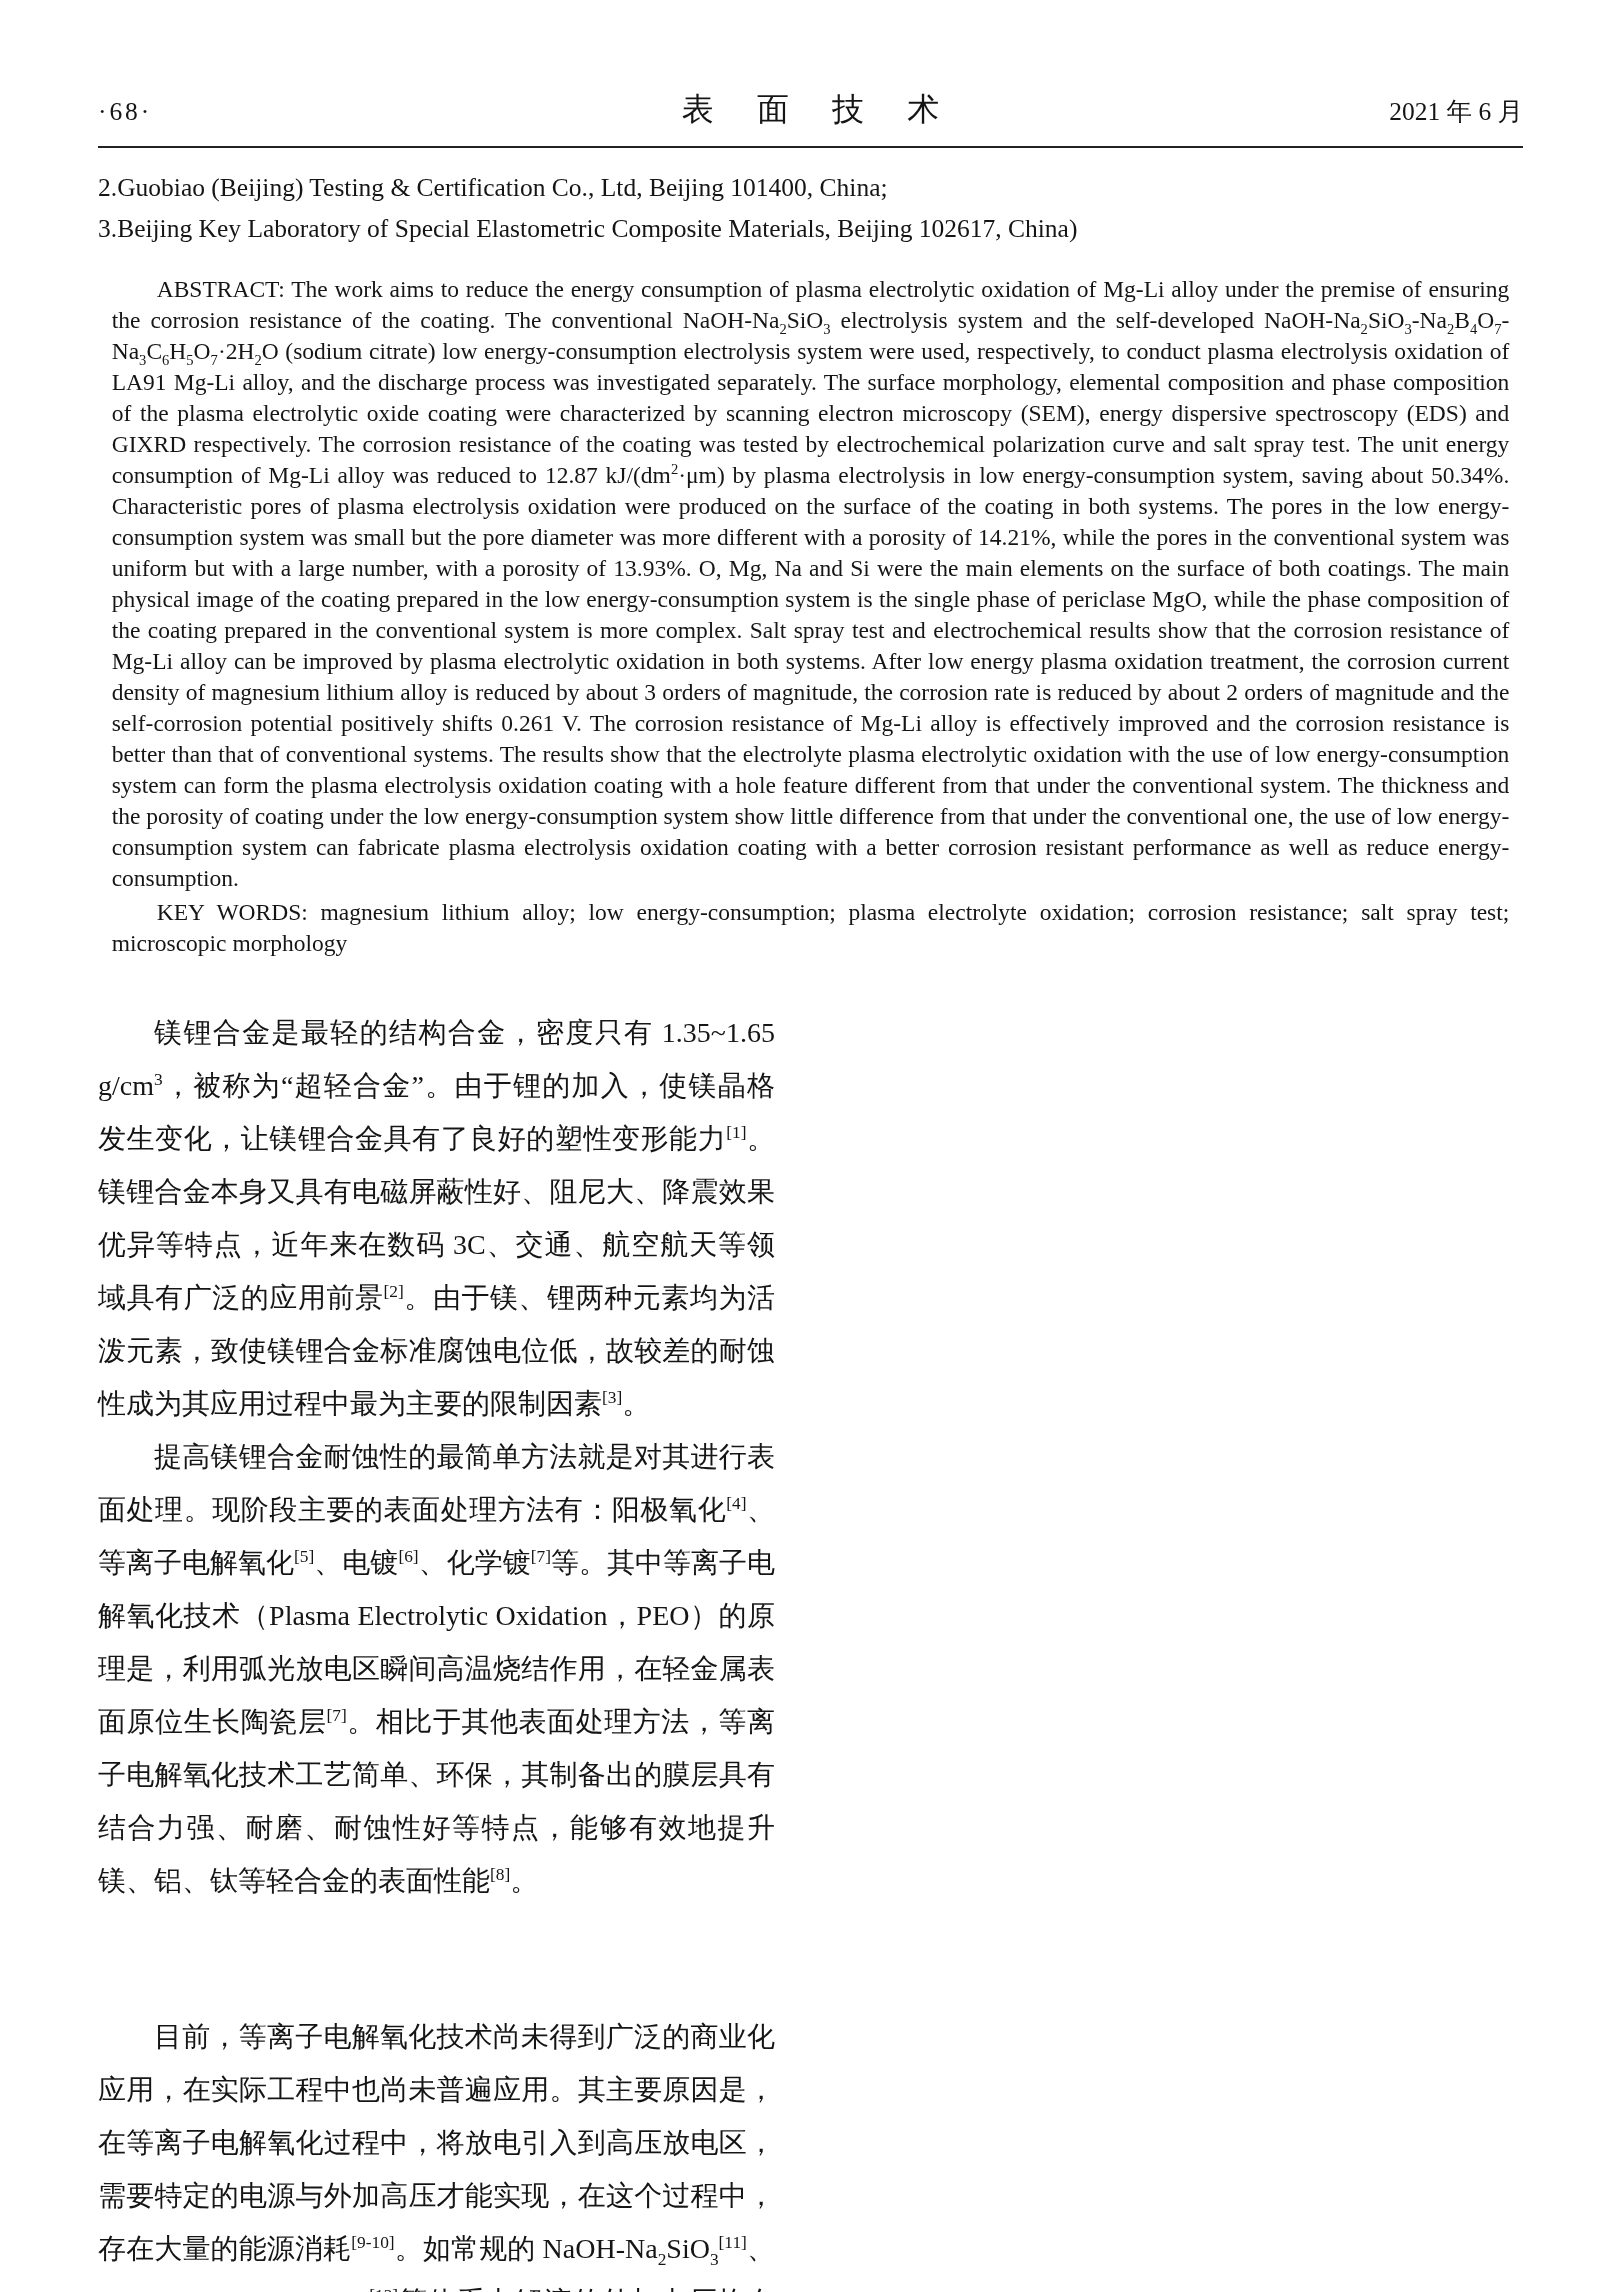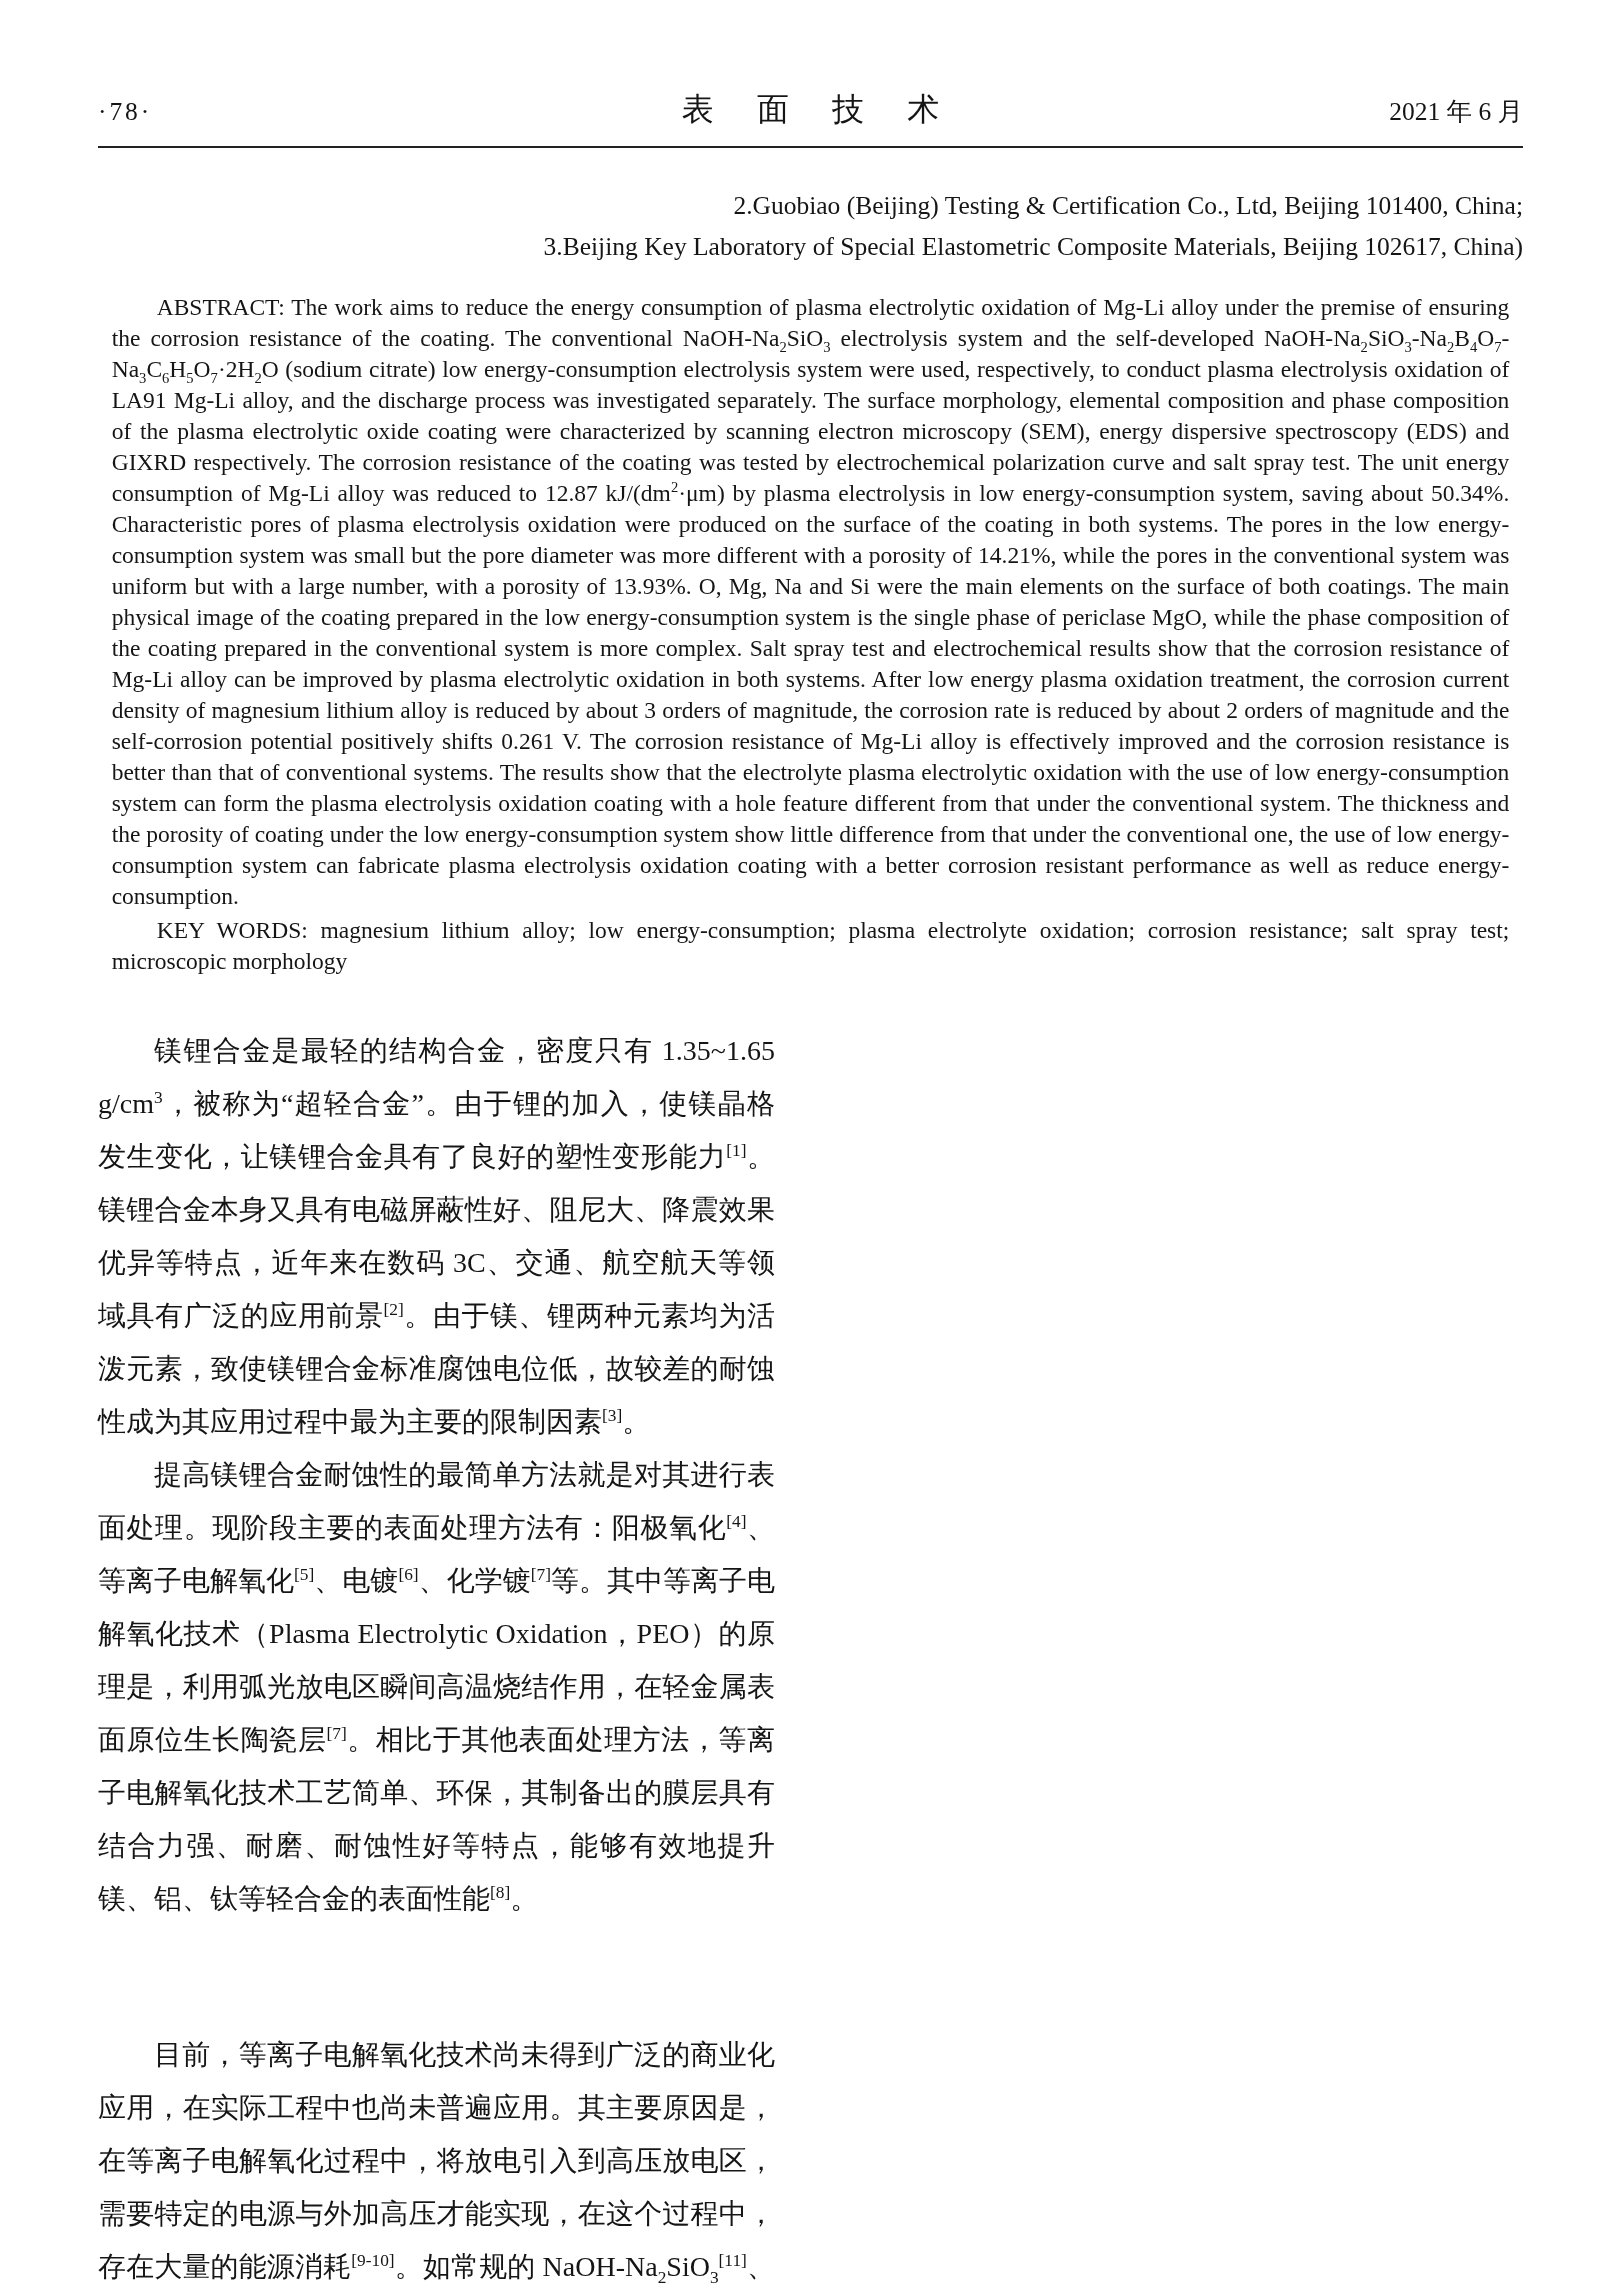--- a/index.html
+++ b/index.html
@@ -10,21 +10,21 @@
     font-family: "Liberation Serif", "DejaVu Serif", serif;
     position: relative; overflow: hidden;
   }
   
   .hdr { display: grid; grid-template-columns: 1fr auto 1fr; align-items: baseline; font-size: 25.5px; }
   .hdr .pn { text-align: left; letter-spacing: 2.9px; }
   .hdr .jt { font-size: 32px; letter-spacing: 0.55em; text-indent: 0.55em; white-space: nowrap; }
   .hdr .dt { text-align: right; }
   .rule { border: none; border-top: 2px solid #222; margin: 13.7px 0 0 0; }
   
-  .affil { margin-top: 37px; text-align: right; font-size: 25.5px; line-height: 41px; }
+  .affil { margin-top: 19px; text-align: left; font-size: 25.5px; line-height: 41px; }
   
   .abs { margin: 25.5px 13.7px 0 13.7px; font-size: 23.5px; line-height: 31px; text-align: justify; }
   .abs p { margin: 0; text-indent: 45px; }
   .abs b { font-weight: normal; margin-top: 20px; }
   .abs p.kw { margin-top: 2.9px; }
   sub, sup { line-height: 0; font-size: 0.62em; }
   
   .cols { display: flex; gap: 103px; margin-top: 47px; flex-direction: column; }
   .col { width: 677px; font-size: 28px; line-height: 53px; text-align: justify; }
   .col p { margin: 0; text-indent: 2em; }
@@ -35,21 +35,21 @@
   h2.s1 { font-size: 23px; margin: 37px 0 25.5px 0; }
   h3.s2 { font-size: 28px; margin: 33px 0 23.5px 0; }
   .secnum { margin-right: 0.9em; }
 </style>
 </head>
 <body>
 
 <div class="page">
 
   <div class="hdr">
-    <span class="pn">·78·</span>
+    <span class="pn">·68·</span>
     <span class="jt">表 面 技 术</span>
     <span class="dt">2021 年 6 月</span>
   </div>
 
   <hr class="rule">
 
   <div class="affil">
     <div>2.Guobiao (Beijing) Testing &amp; Certification Co., Ltd, Beijing 101400, China;</div>
     <div>3.Beijing Key Laboratory of Special Elastometric Composite Materials, Beijing 102617, China)</div>
   </div>

